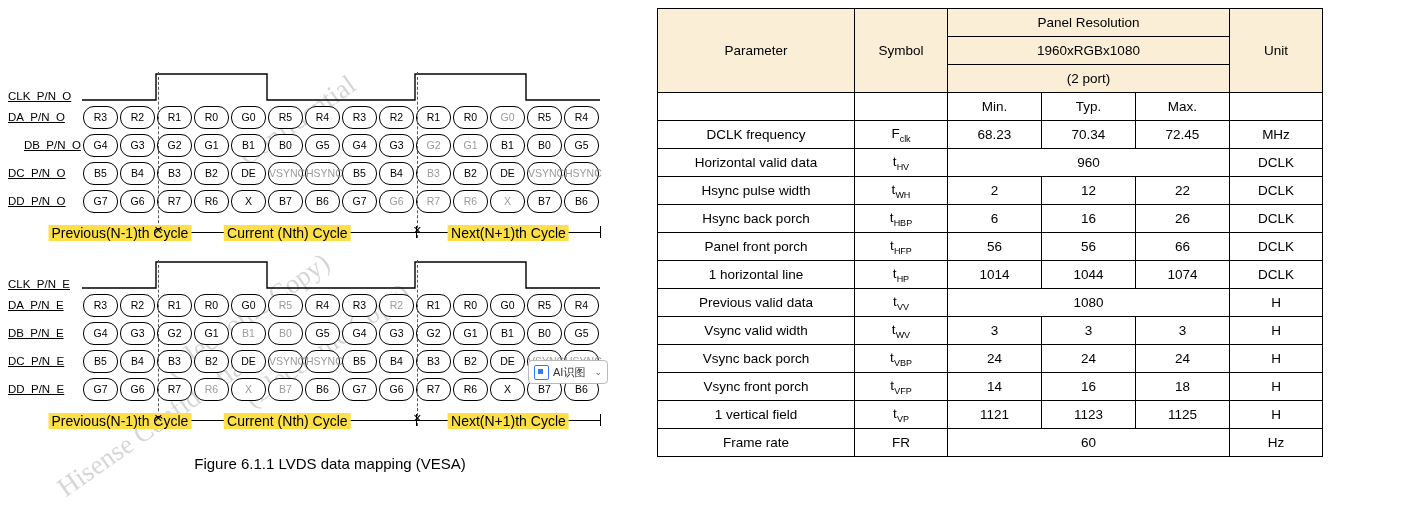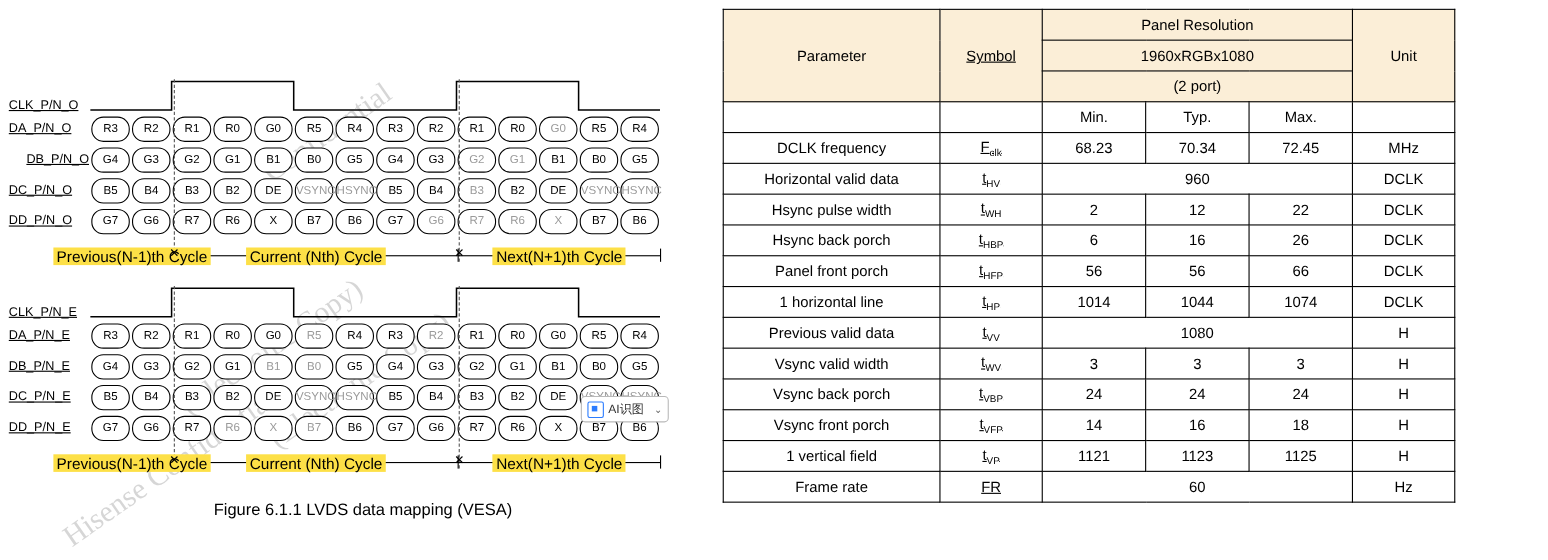--- a/index.html
+++ b/index.html
@@ -110,21 +110,21 @@
   #spec td,#spec th{
     border:1px solid #000;
     text-align:center;
     vertical-align:middle;
     padding:0 4px;
     height:27px;
     font-weight:normal;
   }
   #spec .hd{background:#fbeed7;}
   #spec .param{width:188px;}
-  #spec .sym{width:84px;text-decoration:underline;}
+  #spec .sym{width:84px;}
   #spec .num{width:85px;}
   #spec .unit{width:84px;}
   sub{font-size:9px;}
 </style>
 </head>
 <body>
 
 <div id="diagram">
 
   <div class="wm wm1">Confidential</div>

